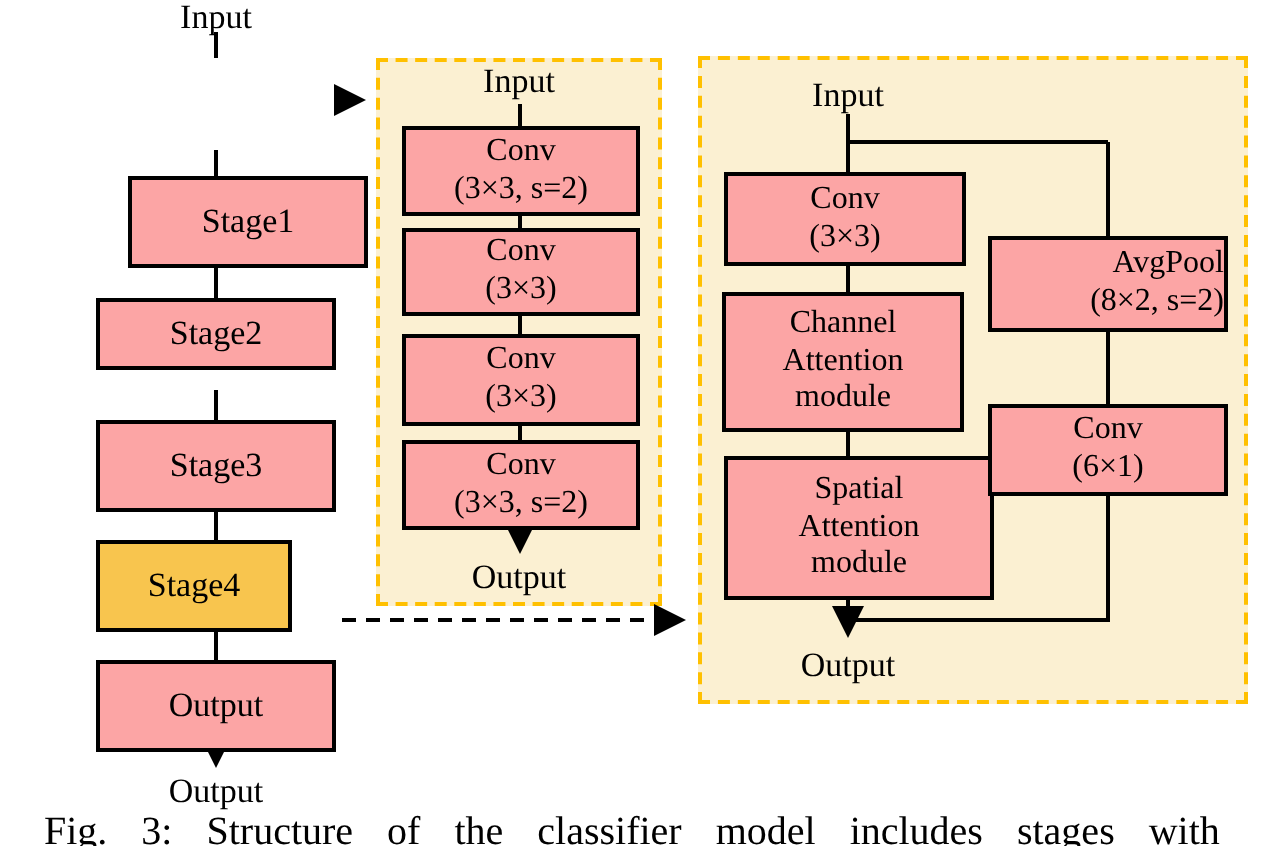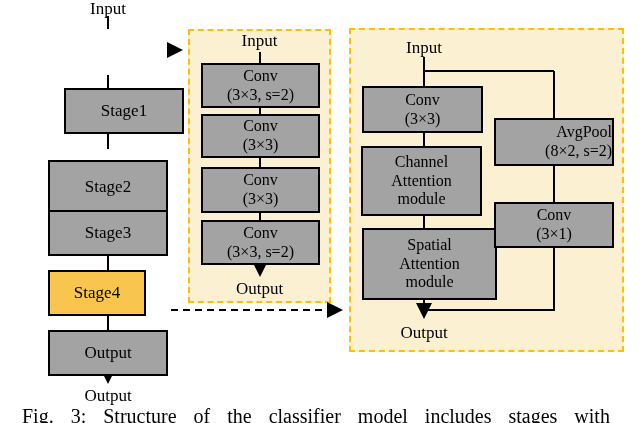--- a/index.html
+++ b/index.html
@@ -6,21 +6,21 @@
   #canvas{
     position:relative;width:640px;height:423px;overflow:hidden;background:#fff;
     font-family:"Liberation Serif","DejaVu Serif",serif;color:#000;margin-left:16px;
   }
   .panel{
     position:absolute;box-sizing:border-box;
     background:var(--panel-fill,#FBF0D2);
     border:2px dashed var(--panel-border,#FFC000);
   }
   .node{
-    position:absolute;box-sizing:border-box;background:#a3a3a3;
+    position:absolute;box-sizing:border-box;background:#fca5a5;
     border:2px solid #000;
     display:flex;flex-direction:column;align-items:center;justify-content:center;
     text-align:center;font-size:16px;line-height:1.18;
   }
   .node.accent{background:var(--accent-fill,#F8C54E);}
   .node.big{font-size:17px;}
   .flabel{
     position:absolute;text-align:center;font-size:17px;line-height:1.1;
   }
   #wires{position:absolute;left:0;top:0;pointer-events:none;}
@@ -69,21 +69,21 @@
       <path d="M408,216 V228"></path>
       <path d="M538,166 V202"></path>
       <path d="M538,248 V310 H408"></path>
       <path d="M408,300 V317" marker-end="url(#ah)"></path>
     </g>
   </svg>
 
   <div class="flabel" style="left:32px;top:0px;width:120px;">Input</div>
 
   <div class="node big" style="left:48px;top:88px;width:120px;height:46px;">Stage1</div>
-  <div class="node big" style="left:32px;top:160px;width:120px;height:54px;">Stage2</div>
+  <div class="node big" style="left:32px;top:149px;width:120px;height:36px;">Stage2</div>
   <div class="node big" style="left:32px;top:210px;width:120px;height:46px;text-align:center;">Stage3</div>
   <div class="node big accent" style="left:32px;top:270px;width:98px;height:46px;">Stage4</div>
   <div class="node big" style="left:32px;top:330px;width:120px;height:46px;">Output</div>
 
   <div class="flabel" style="left:32px;top:387px;width:120px;">Output</div>
 
   <div class="flabel" style="left:172px;top:32px;width:143px;">Input</div>
 
   <div class="node" style="left:185px;top:63px;width:119px;height:45px;">
     <span>Conv</span>
@@ -119,20 +119,20 @@
     <span>Spatial</span>
     <span>Attention</span>
     <span>module</span>
   </div>
   <div class="node" style="left:478px;top:118px;width:120px;height:48px;align-items:flex-end;">
     <span>AvgPool</span>
     <span>(8×2, s=2)</span>
   </div>
   <div class="node" style="left:478px;top:202px;width:120px;height:46px;">
     <span>Conv</span>
-    <span>(3×1)</span>
+    <span>(6×1)</span>
   </div>
 
   <div class="flabel" style="left:348px;top:324px;width:120px;">Output</div>
 
   <div id="caption">Fig. 3: Structure of the classifier model includes stages with</div>
 
 </div>
 
 </body></html>

